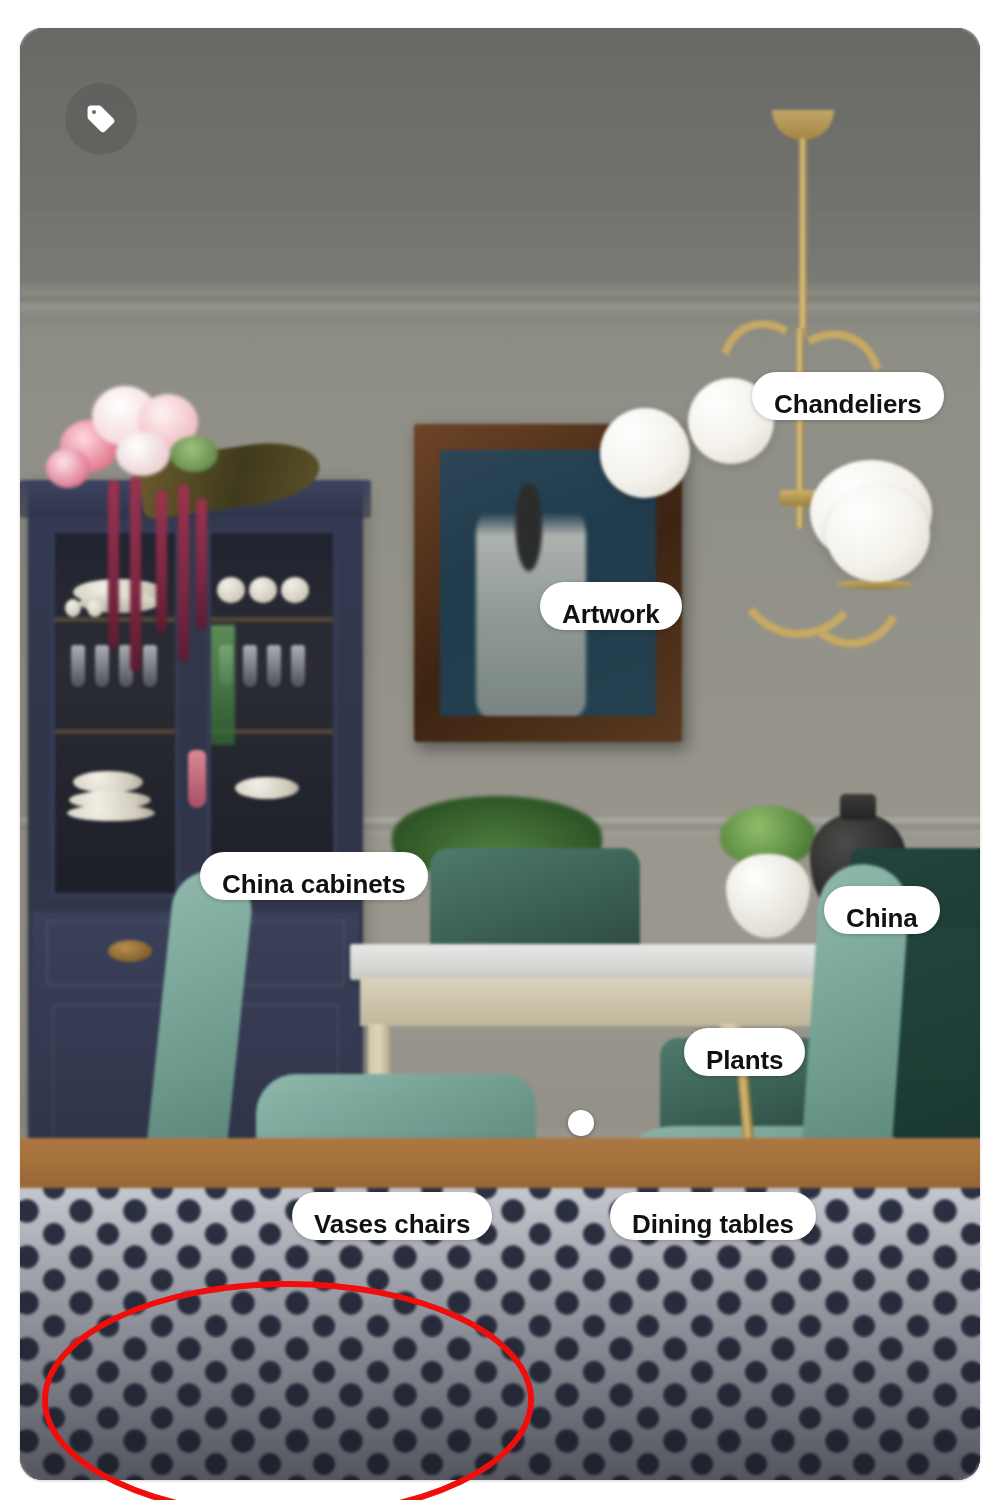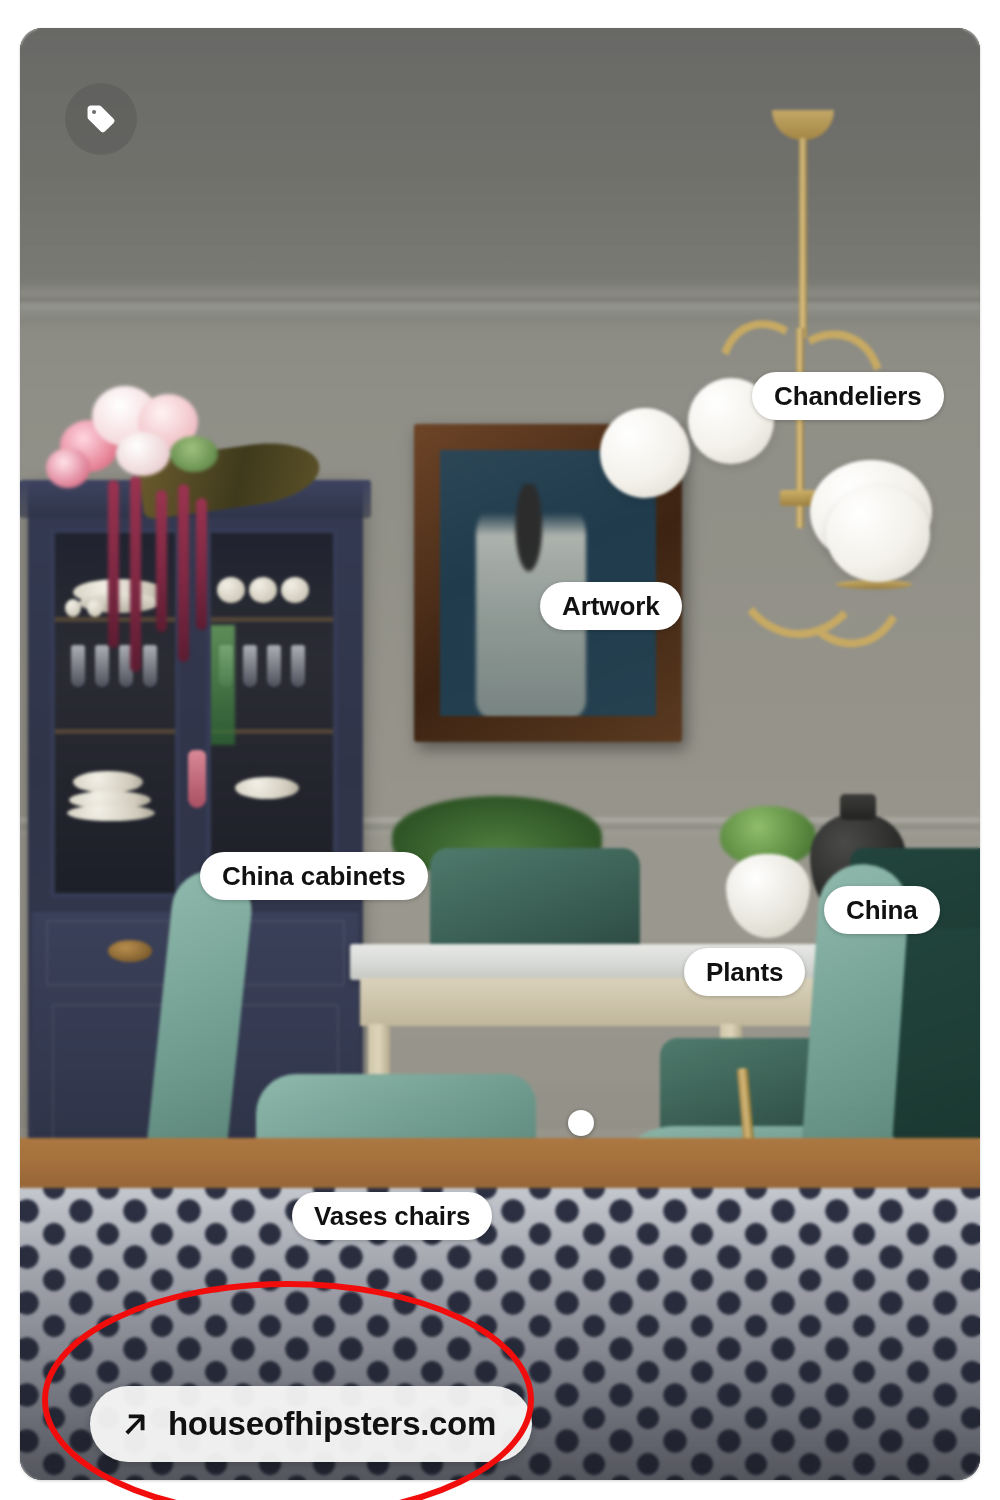--- a/index.html
+++ b/index.html
@@ -286,21 +286,21 @@
     width: 72px; height: 72px;
     border-radius: 50%;
     background: rgba(90,90,88,.62);
     display:flex; align-items:center; justify-content:center;
   }
   .tag-badge svg { display:block; }
 
   .label-pill {
     position: absolute;
     display: inline-flex;
-    align-items: center;
+    align-items: flex-end;
     background: #ffffff;
     border-radius: 999px;
     padding: 0 22px;
     height: 48px;
     color: #111111;
     font-size: 26px;
     font-weight: bold;
     letter-spacing: -0.1px;
     white-space: nowrap;
     box-shadow: 0 1px 4px rgba(0,0,0,.22);
@@ -495,39 +495,34 @@
     </div>
 
     <div class="label-pill" style="left: 180px; top: 824px;">
       <span>China cabinets</span>
     </div>
 
     <div class="label-pill" style="left: 804px; top: 858px;">
       <span>China</span>
     </div>
 
-    <div class="label-pill" style="left: 664px; top: 920px;">
+    <div class="label-pill" style="left: 664px; top: 1000px;">
       <span>Plants</span>
     </div>
 
     <div class="label-pill" style="left: 272px; top: 1164px;">
       <span>Vases chairs</span>
     </div>
 
+    <div class="label-pill" style="left: 590px; top: 1164px;">
+      <span>Dining tables</span>
+    </div>
 
     <div class="dot-marker" style="left:548px; top:1082px;"></div>
 
-    <div class="domain-pill">
-      <span>
-        <svg width="30" height="30" viewBox="0 0 24 24" aria-hidden="true">
-          <path d="M7 4.4h11a1.6 1.6 0 0 1 1.6 1.6v11h-3.1V9.6L6.6 20.4 4.3 18.1 15.1 7.4H7V4.4Z" fill="#111111"></path>
-        </svg>
-      </span>
-      <span class="dtext">houseofhipsters.com</span>
-    </div>
 
   </div>
 
   <svg class="annot" viewBox="0 0 1000 1500" xmlns="http://www.w3.org/2000/svg">
     <ellipse id="annot-ellipse" cx="288" cy="1400" rx="243" ry="116" fill="none" stroke="#f20d0d" stroke-width="6"></ellipse>
   </svg>
 
 </div>
 
 </body></html>

